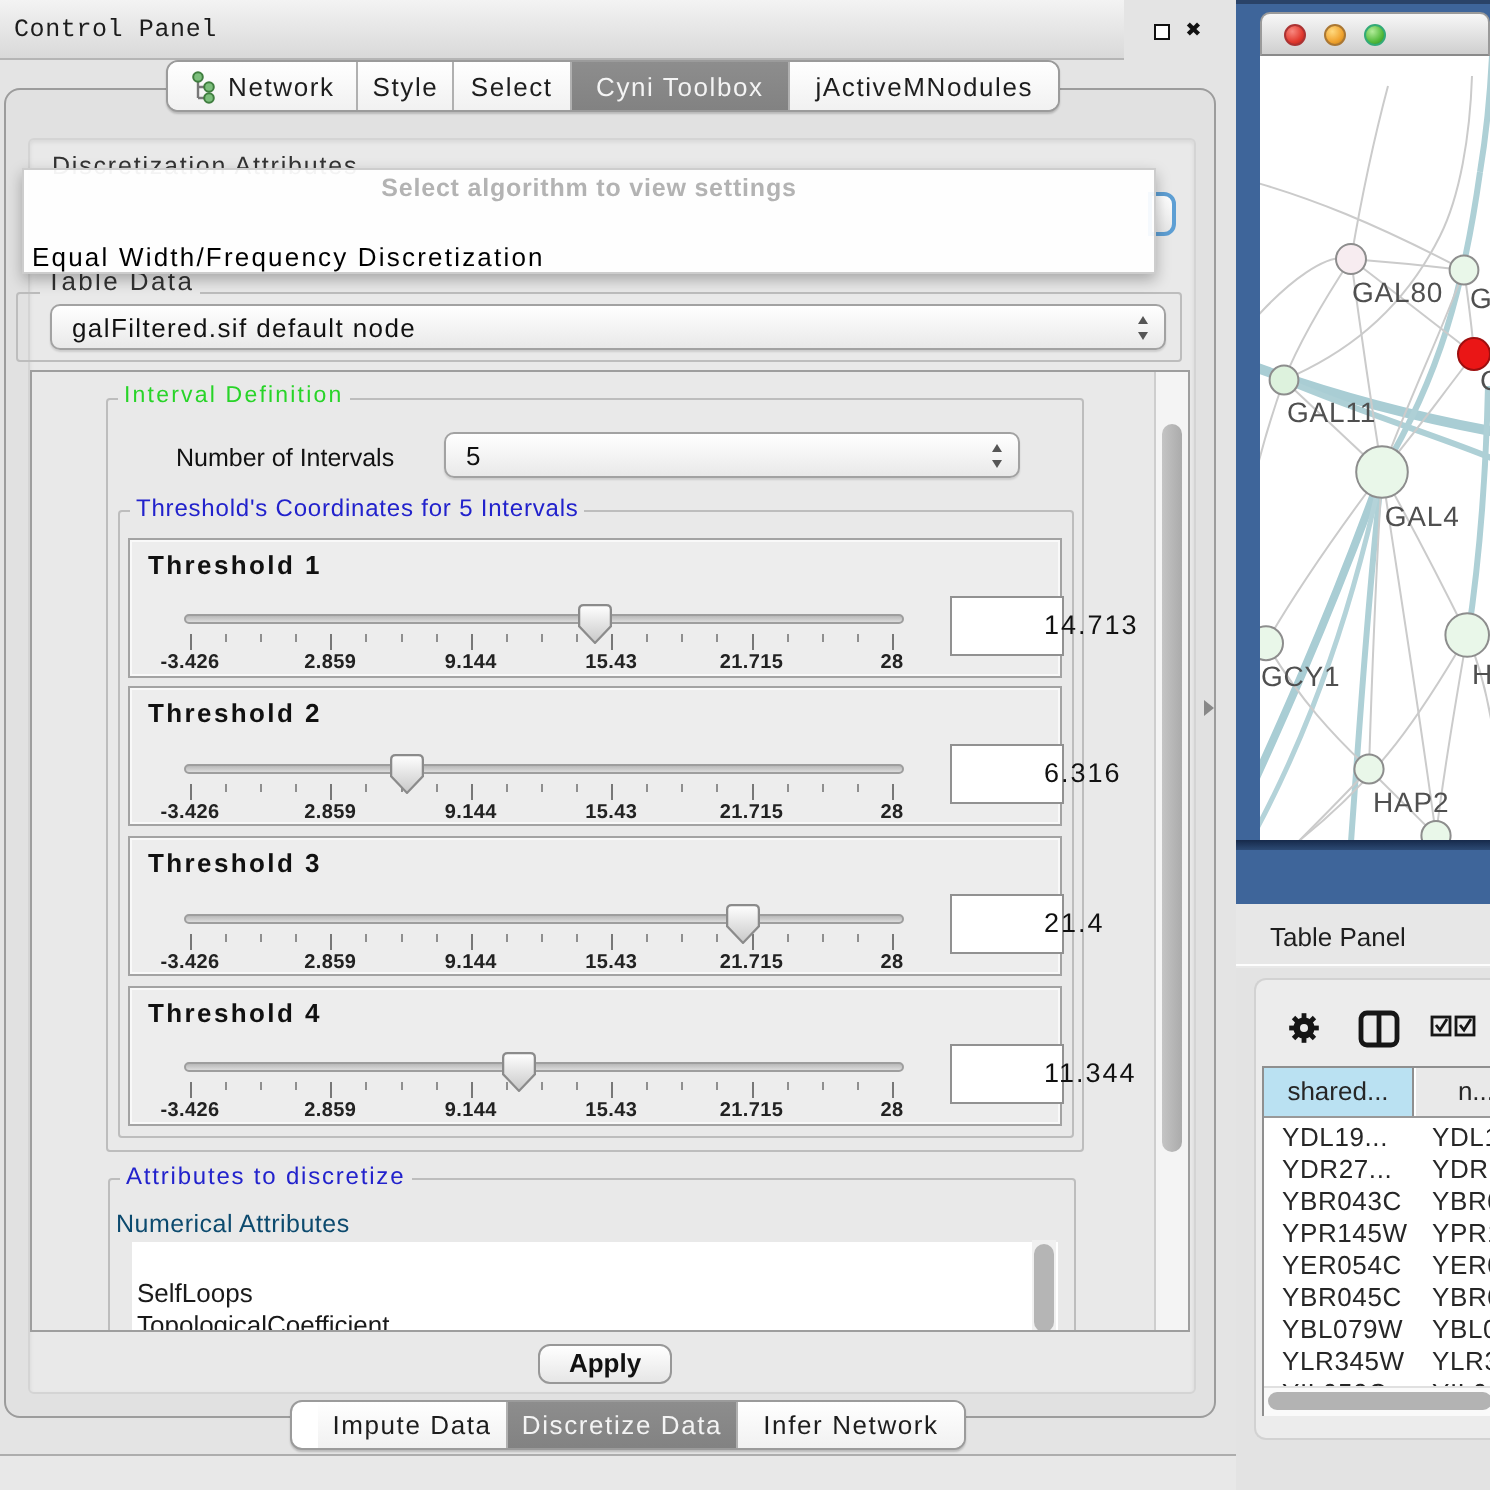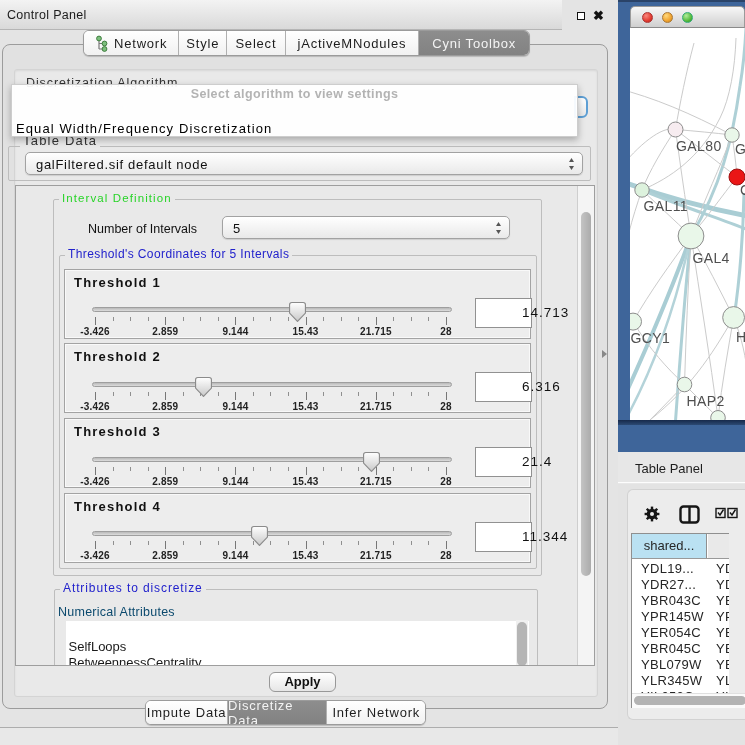--- a/index.html
+++ b/index.html
@@ -2,21 +2,21 @@
 <html><head>
 <meta charset="utf-8">
 <style>
 * { margin:0; padding:0; box-sizing:border-box; }
 html,body { width:745px; height:745px; overflow:hidden; background:#e8e8e8;
   font-family:"Liberation Sans", sans-serif; position:relative; }
 .abs { position:absolute; }
 #leftwin { position:absolute; left:0; top:0; width:618px; height:728px;
   background:#e4e4e4; border-bottom:1px solid #adadad; }
 #titlebar { position:absolute; left:0; top:0; width:562px; height:30px;
-  background:linear-gradient(#f3f3f3,#d9d9d9); border-bottom:1px solid #b5b5b5; }
+  background:linear-gradient(#f3f3f3,#d9d9d9); border-bottom:1px solid #b5b5b5;font-family:Liberation Mono, monospace; }
 #titlebar .ttl { position:absolute; left:7px; top:8px; font-size:12.5px; color:#1c1c1c; letter-spacing:0.3px; }
 #floatbtn { position:absolute; left:577px; top:12px; width:8px; height:8px;
   border:1.6px solid #111; background:#fff; }
 #closebtn { position:absolute; left:593px; top:8px; font-size:13px; font-weight:bold; color:#111; }
 
 #tabpanel { position:absolute; left:2px; top:44px; width:606px; height:665px;
   background:#e1e1e1; border:1px solid #9c9c9c; border-radius:8px; }
 #innerpanel { position:absolute; left:14px; top:69px; width:584px; height:628px;
   background:#e9e9e9; border:1px solid #d4d4d4; border-radius:3px;
   box-shadow: inset 0 1px 2px rgba(0,0,0,0.08); }
@@ -67,21 +67,21 @@
 .light { position:absolute; top:5px; width:11px; height:11px; border-radius:50%; }
 #canvas { position:absolute; left:630px; top:28px; width:115px; height:392px; background:#fff; z-index:2; }
 #canvbottom { position:absolute; left:618px; top:420px; width:127px; height:5px;
   background:linear-gradient(#16294a,#2c4a74); z-index:3; }
 #tpbar { position:absolute; left:618px; top:452px; width:127px; height:31px; background:#e7e7e7;
   border-bottom:1px solid #fdfdfd; }
 #tpbar span { position:absolute; left:17px; top:9px; font-size:13px; color:#1e1e1e; }
 #tpbg { position:absolute; left:618px; top:484px; width:127px; height:261px; background:#e3e3e3; }
 #tablepanel { position:absolute; left:627px; top:489px; width:118px; height:231px;
   background:#ececec; border:1px solid #d2d2d2; border-radius:6px 0 0 6px; border-right:none; }
-#gridwrap { position:absolute; left:631px; top:533px; width:98px; height:175px; background:#fff;
+#gridwrap { position:absolute; left:631px; top:533px; width:114px; height:175px; background:#fff;
   border-left:1px solid #8f8f8f; border-top:1px solid #8f8f8f; overflow:hidden; }
 .hcell { position:absolute; top:0; height:24px; font-size:13px; color:#262626; text-align:center; line-height:24px; }
 .row { position:absolute; font-size:13px; color:#262626; letter-spacing:0.3px; height:15.9px; line-height:15.9px; white-space:pre; }
 #hscroll { position:absolute; left:632px; top:693px; width:113px; height:15px; background:#fafafa; border-top:1px solid #e0e0e0; z-index:4;}
 #hthumb { position:absolute; left:2px; top:2px; width:112px; height:9px; background:#b3b3b3; border-radius:5px; }
 
 #scrollpane { position:absolute; left:15px; top:185px; width:580px; height:481px;
   border:1px solid #9e9e9e; background:#e9e9e9; overflow:hidden; }
 #vsb { position:absolute; left:561px; top:0; width:18px; height:480px; background:#f4f4f4; border-left:1px solid #cecece; }
 #vsbthumb { position:absolute; left:3px; top:26px; width:10px; height:364px; background:linear-gradient(90deg,#c4c4c4,#ababab); border-radius:6px; }
@@ -91,21 +91,21 @@
 <body>
 <div id="leftwin">
   <div id="titlebar">
     <span class="ttl">Control Panel</span>
     <div id="floatbtn"></div>
     <div id="closebtn">✖</div>
   </div>
   <div id="tabpanel"></div>
   <div id="innerpanel"></div>
 
-  <div class="abs" style="left:26px; top:76px; width:300px; font-size:12.5px; color:#333; letter-spacing:0.9px; z-index:1;">Discretization Algorithm</div>
+  <div class="abs" style="left:26px; top:76px; width:300px; font-size:12.5px; color:#333; letter-spacing:0.9px; z-index:1;">Discretization Attributes</div>
 
   <div class="abs" style="left:574px; top:96px; width:14px; height:22px; border:2px solid #5e9fd4; background:linear-gradient(#fff,#e8e8e8); border-radius:0 6px 6px 0; z-index:2;"></div>
 
   <div id="popup">
     <div class="abs" style="left:0; top:2px; width:100%; text-align:center; font-size:12.5px; font-weight:bold; color:#b3b3b3; letter-spacing:0.4px;">Select algorithm to view settings</div>
     <div class="abs" style="left:4px; top:36px; font-size:13px; color:#000; letter-spacing:1.1px;">Equal Width/Frequency Discretization</div>
   </div>
 
   <div class="grp" style="left:8px; top:146px; width:583px; height:35px;"></div>
   <div class="grptitle" style="left:20px; top:134px; color:#333; font-size:13px; letter-spacing:1.2px;">Table Data</div>
@@ -220,51 +220,52 @@
         <div class="ticklab" style="left:310.8px;">21.715</div>
         <div class="ticklab" style="left:381.0px;">28</div>
         <div class="vfield">11.344</div>
       </div>
 
     <div class="grp" style="left:38px; top:403px; width:484px; height:110px;"></div>
     <div class="grptitle" style="left:44px; top:396px; color:#2222cc; letter-spacing:0.9px;">Attributes to discretize</div>
     <div class="abs bold" style="left:42px; top:419px; font-size:12.5px; color:#0c4a6e; letter-spacing:0.25px;">Numerical Attributes</div>
     <div id="numlist">
       <div>SelfLoops</div>
+      <div>TopologicalCoefficient</div>
       <div>BetweennessCentrality</div>
     </div>
     <div class="abs" style="left:500px; top:434px; width:12px; height:47px; background:#f0f0f0;"></div>
     <div class="abs" style="left:501px; top:436px; width:10px; height:44px; background:#b5b5b5; border-radius:5px;"></div>
 
     <div id="vsb">
         <div id="vsbthumb"></div>
       </div>
   </div>
 
   <div class="abs" style="left:269px; top:672px; width:67px; height:20px; background:linear-gradient(#ffffff,#e6e6e6);
      border:1px solid #989898; border-radius:6px; text-align:center; font-size:13px; font-weight:bold; color:#111; line-height:18px;">Apply</div>
 
-  <div class="seg" style="left:145px; top:700px; width:281px; height:25px;">
+  <div class="seg" style="left:145px; top:700px; width:338px; height:25px;justify-content:flex-end;">
     <div class="s" style="width:95px;">Impute Data</div>
     <div class="s sel" style="width:115px;">Discretize Data</div>
     <div class="s" style="width:113px;">Infer Network</div>
   </div>
 
   <div class="seg" style="left:83px; top:30px; width:447px; height:26px; z-index:5;">
     <div class="s" style="width:95.5px;">
       <svg width="14" height="17" viewBox="0 0 14 17" style="margin-right:5px;">
         <path d="M4 4 L4 14 M4 8.5 L9 8.5 M4 14 L9 14" stroke="#777" stroke-width="1.2" fill="none"></path>
         <circle cx="4" cy="3.5" r="2.4" fill="#7cbf7c" stroke="#3f7d3f"></circle>
         <circle cx="9.5" cy="8.5" r="2.4" fill="#7cbf7c" stroke="#3f7d3f"></circle>
         <circle cx="9.5" cy="14" r="2.4" fill="#7cbf7c" stroke="#3f7d3f"></circle>
       </svg>Network</div>
     <div class="s" style="width:48px;">Style</div>
     <div class="s" style="width:58.5px;">Select</div>
+    <div class="s sel" style="width:110px;">Cyni Toolbox</div>
     <div class="s" style="width:134px;">jActiveMNodules</div>
-    <div class="s sel" style="width:110px;">Cyni Toolbox</div>
   </div>
 </div>
 
 <div class="abs" style="left:602px; top:350px; width:0; height:0; border-top:4px solid transparent; border-bottom:4px solid transparent; border-left:5px solid #888;"></div>
 
 <div id="bluewin"></div>
 <div class="abs" style="left:618px; top:0; width:127px; height:2px; background:#2a4368;"></div>
 <div id="nettitle">
   <div class="light" style="left:11px; background:radial-gradient(circle at 35% 30%, #f8887f, #e23b30 60%, #b02017); border:0.5px solid #a33;"></div>
   <div class="light" style="left:31px; background:radial-gradient(circle at 35% 30%, #ffd97e, #f0a32f 60%, #c07d14); border:0.5px solid #a73;"></div>

